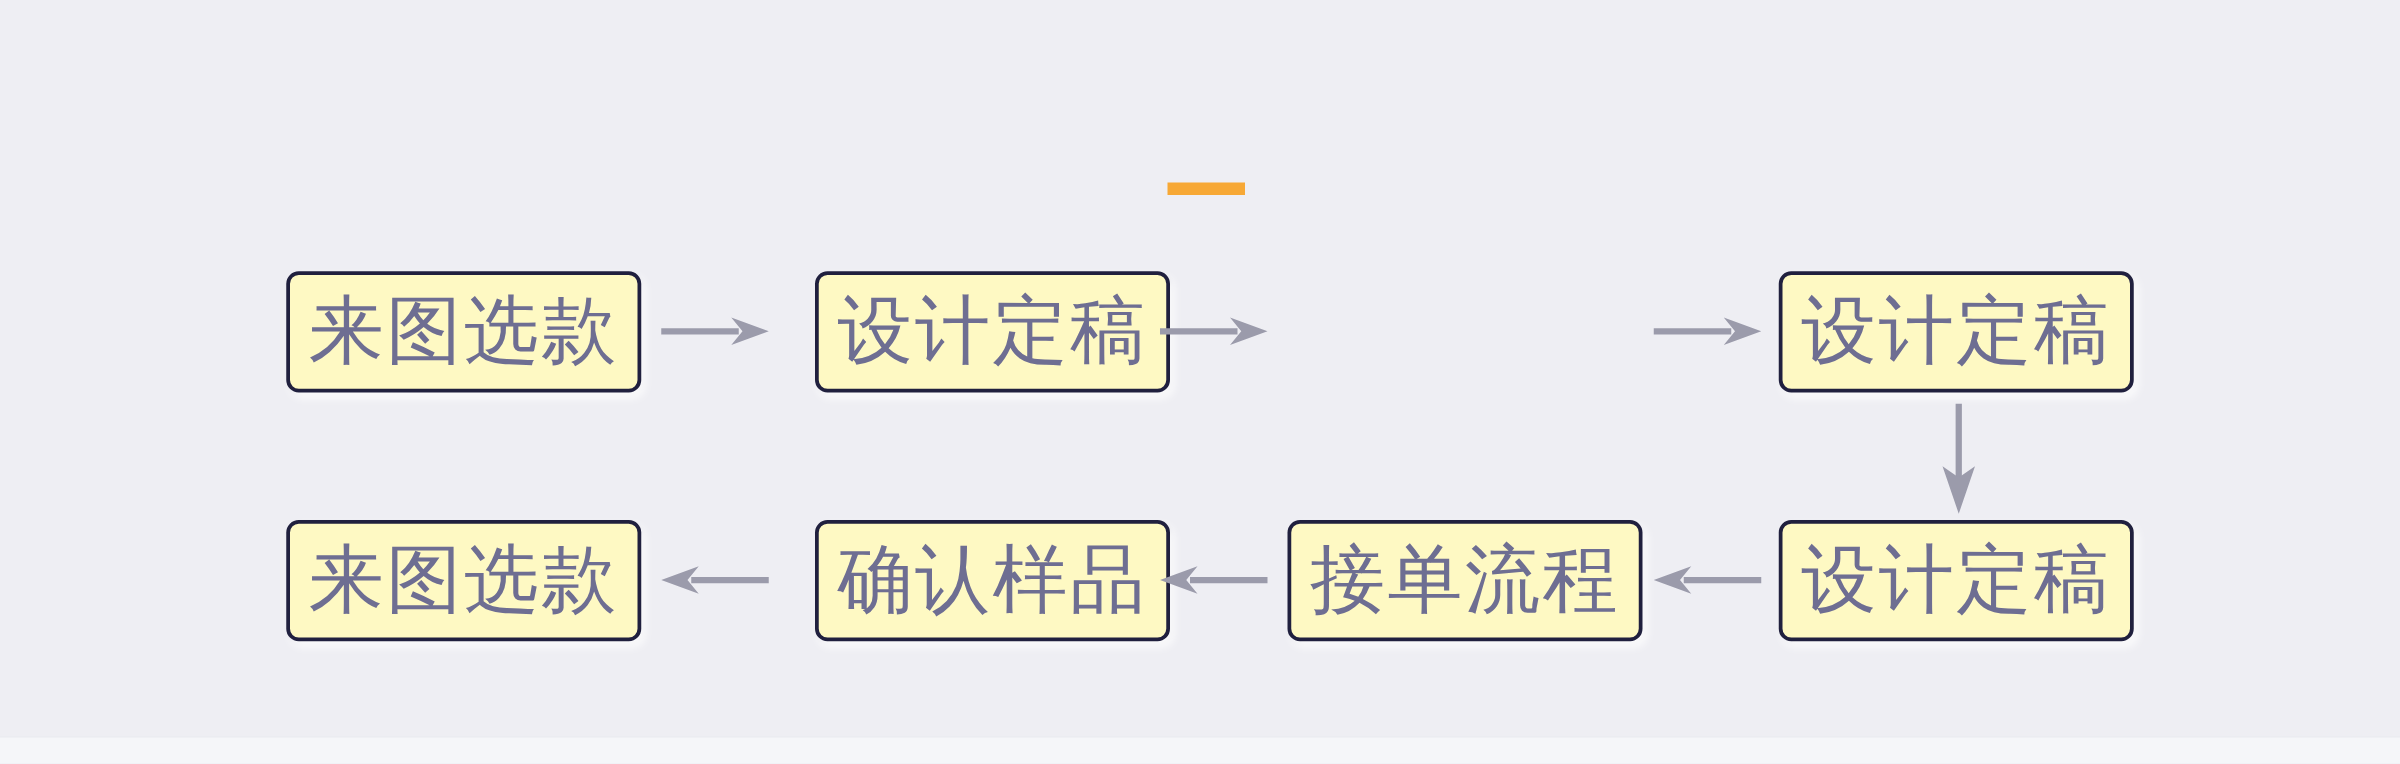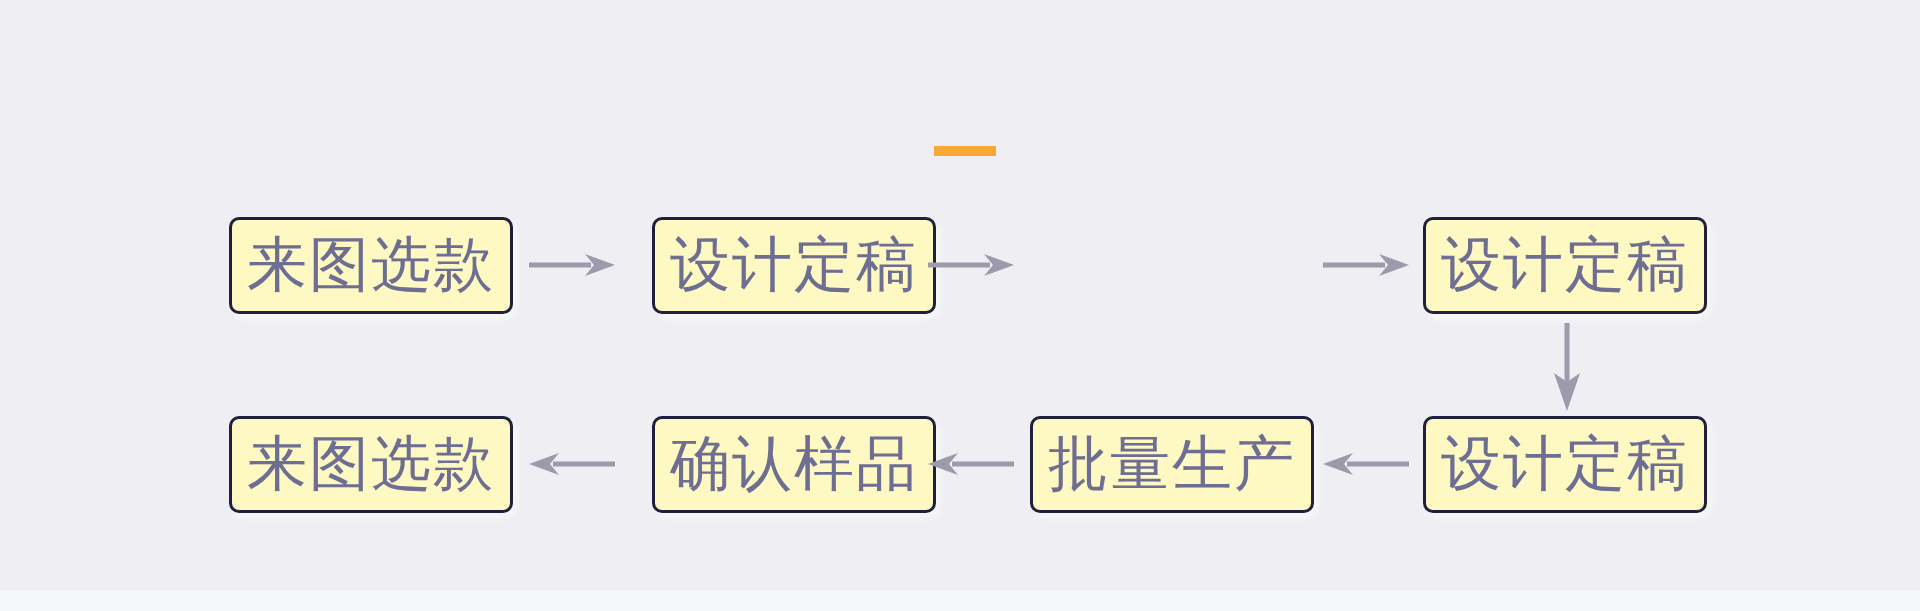--- a/index.html
+++ b/index.html
@@ -113,21 +113,21 @@
     <polygon points="58,2 88,13 58,24 67,13" fill="#9B9BAB"></polygon>
   </svg>
   <div class="flow-box r2 c2">
     <span>确认样品</span>
   </div>
   <svg class="h-arrow h2 g2 left" viewBox="0 0 90 26">
     <line x1="2" y1="13" x2="64" y2="13" stroke="#9B9BAB" stroke-width="5"></line>
     <polygon points="58,2 88,13 58,24 67,13" fill="#9B9BAB"></polygon>
   </svg>
   <div class="flow-box r2 c3">
-    <span>批量生产</span>
+    <span>接单流程</span>
   </div>
   <svg class="h-arrow h2 g3 left" viewBox="0 0 90 26">
     <line x1="2" y1="13" x2="64" y2="13" stroke="#9B9BAB" stroke-width="5"></line>
     <polygon points="58,2 88,13 58,24 67,13" fill="#9B9BAB"></polygon>
   </svg>
   <div class="flow-box r2 c4">
     <span>设计定稿</span>
   </div>
 
   <div class="bottom-strip"></div>

